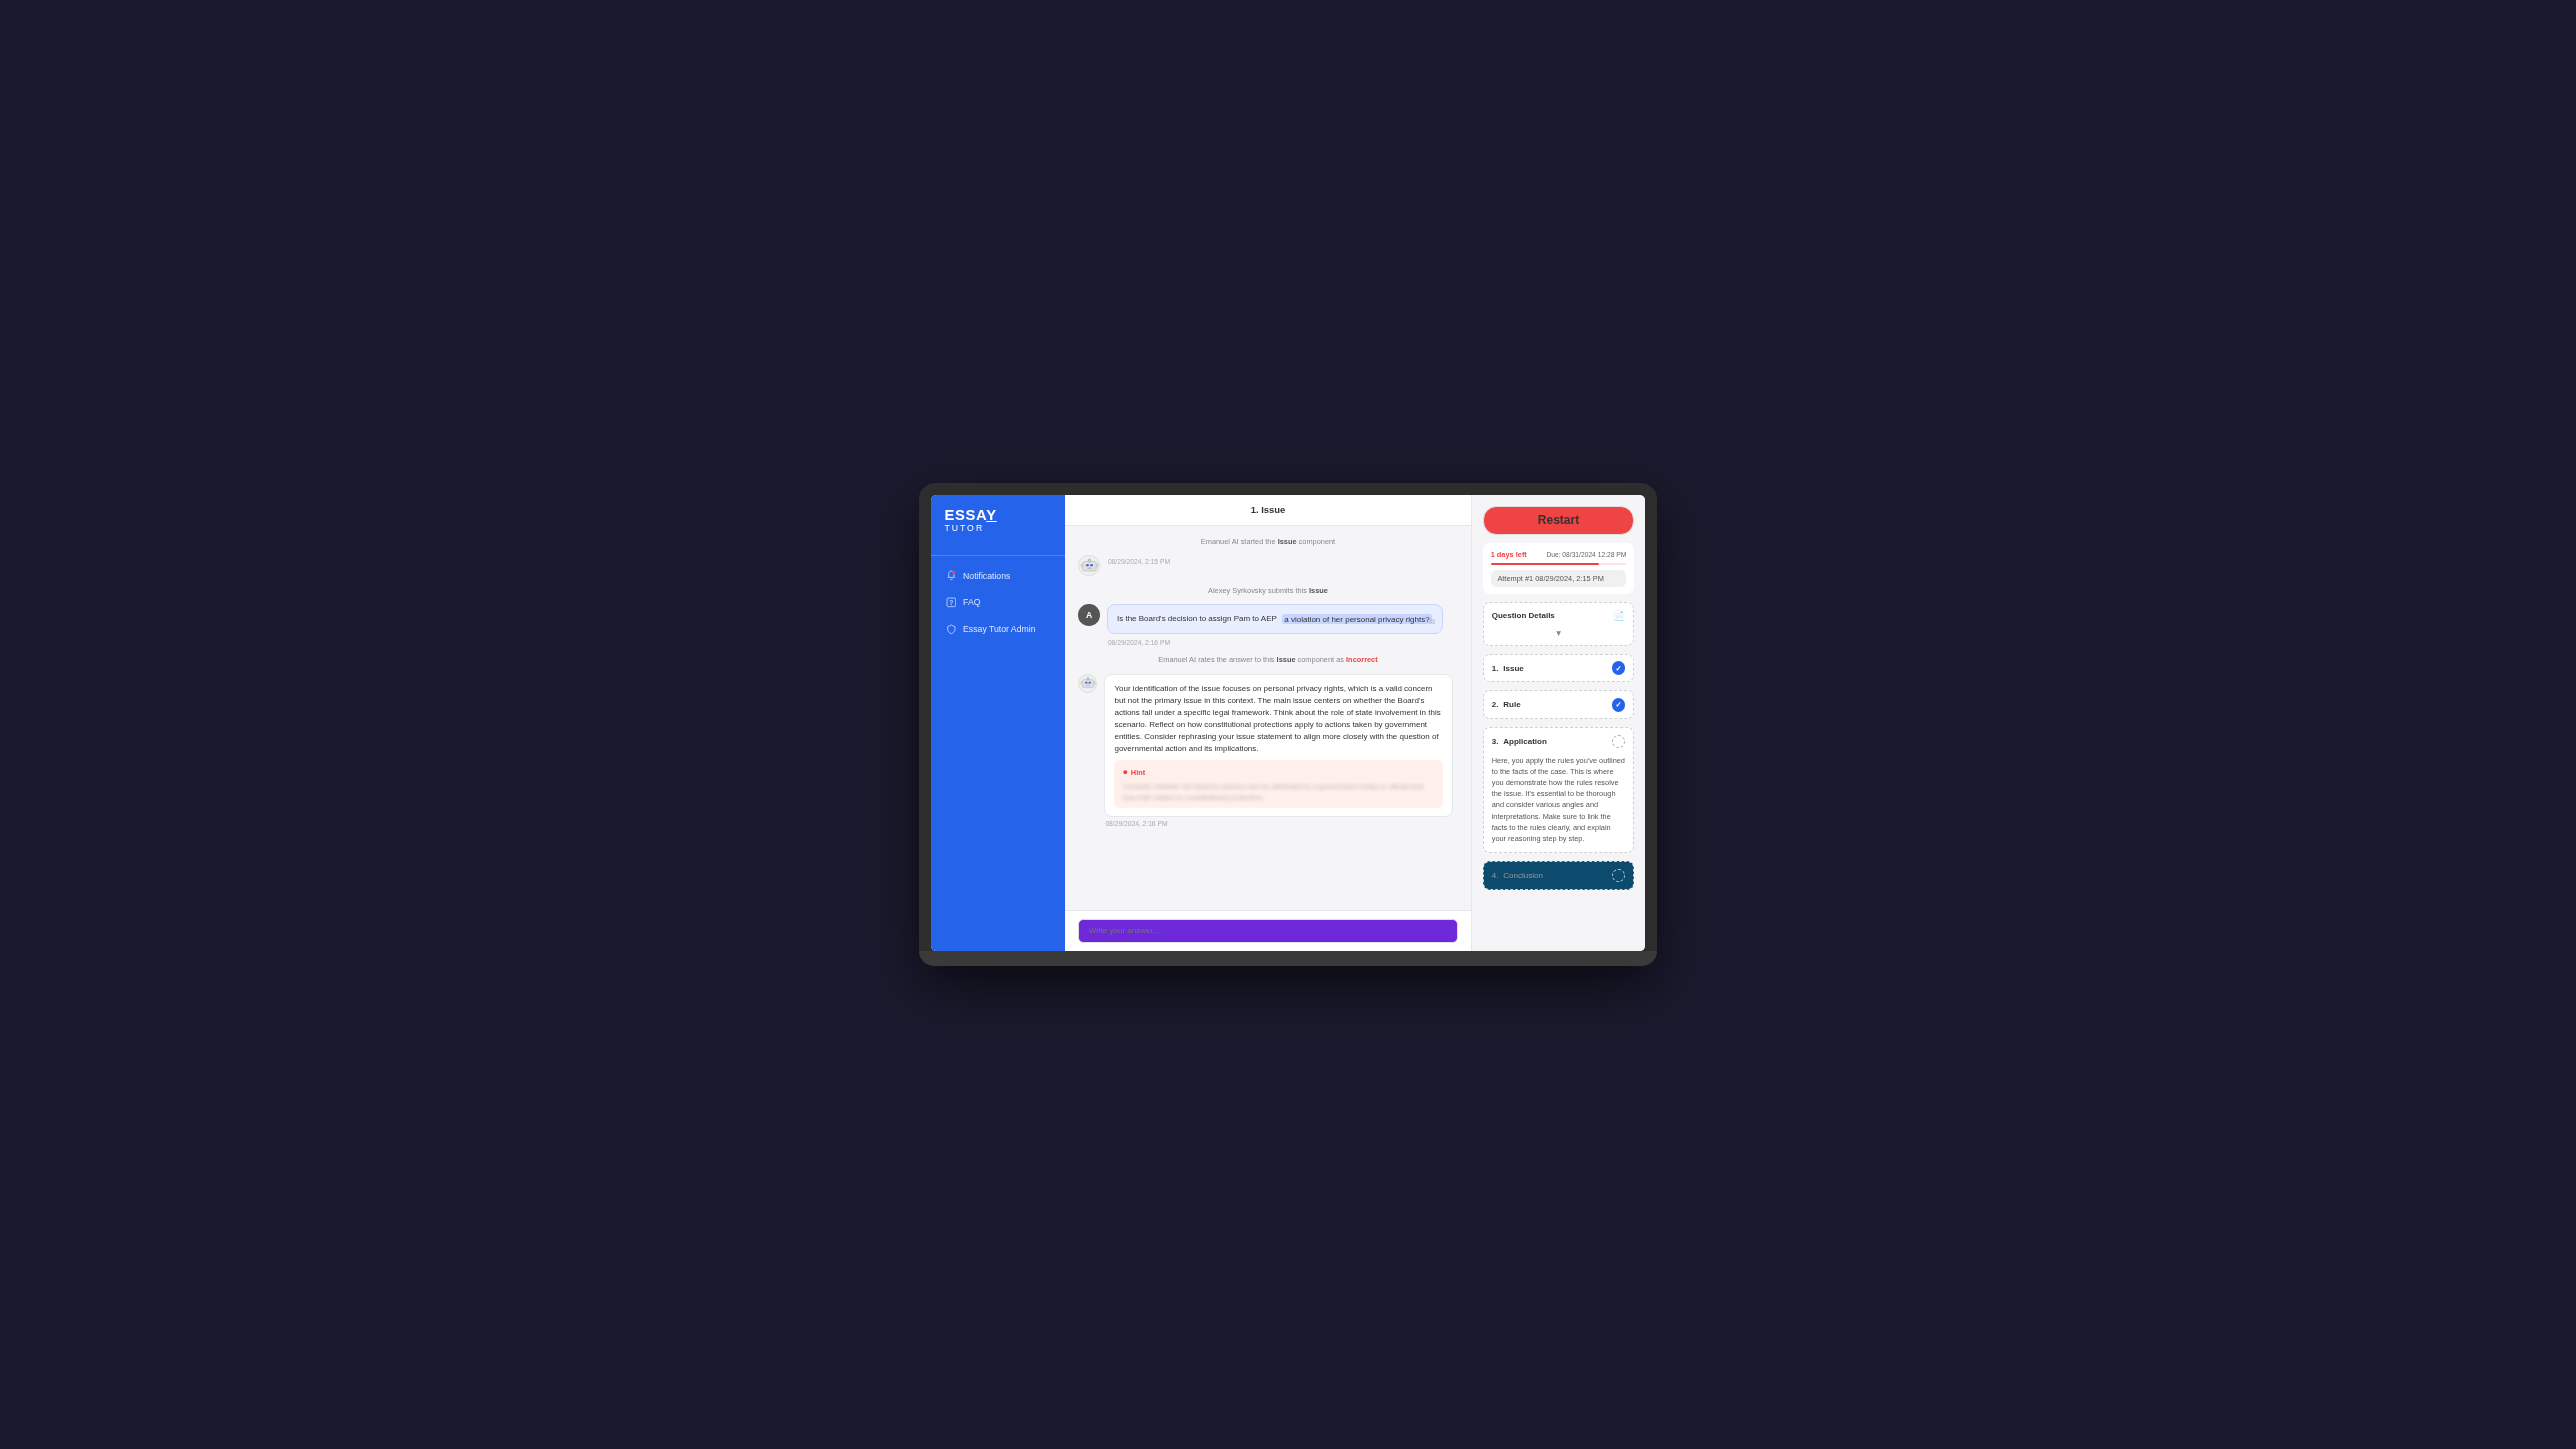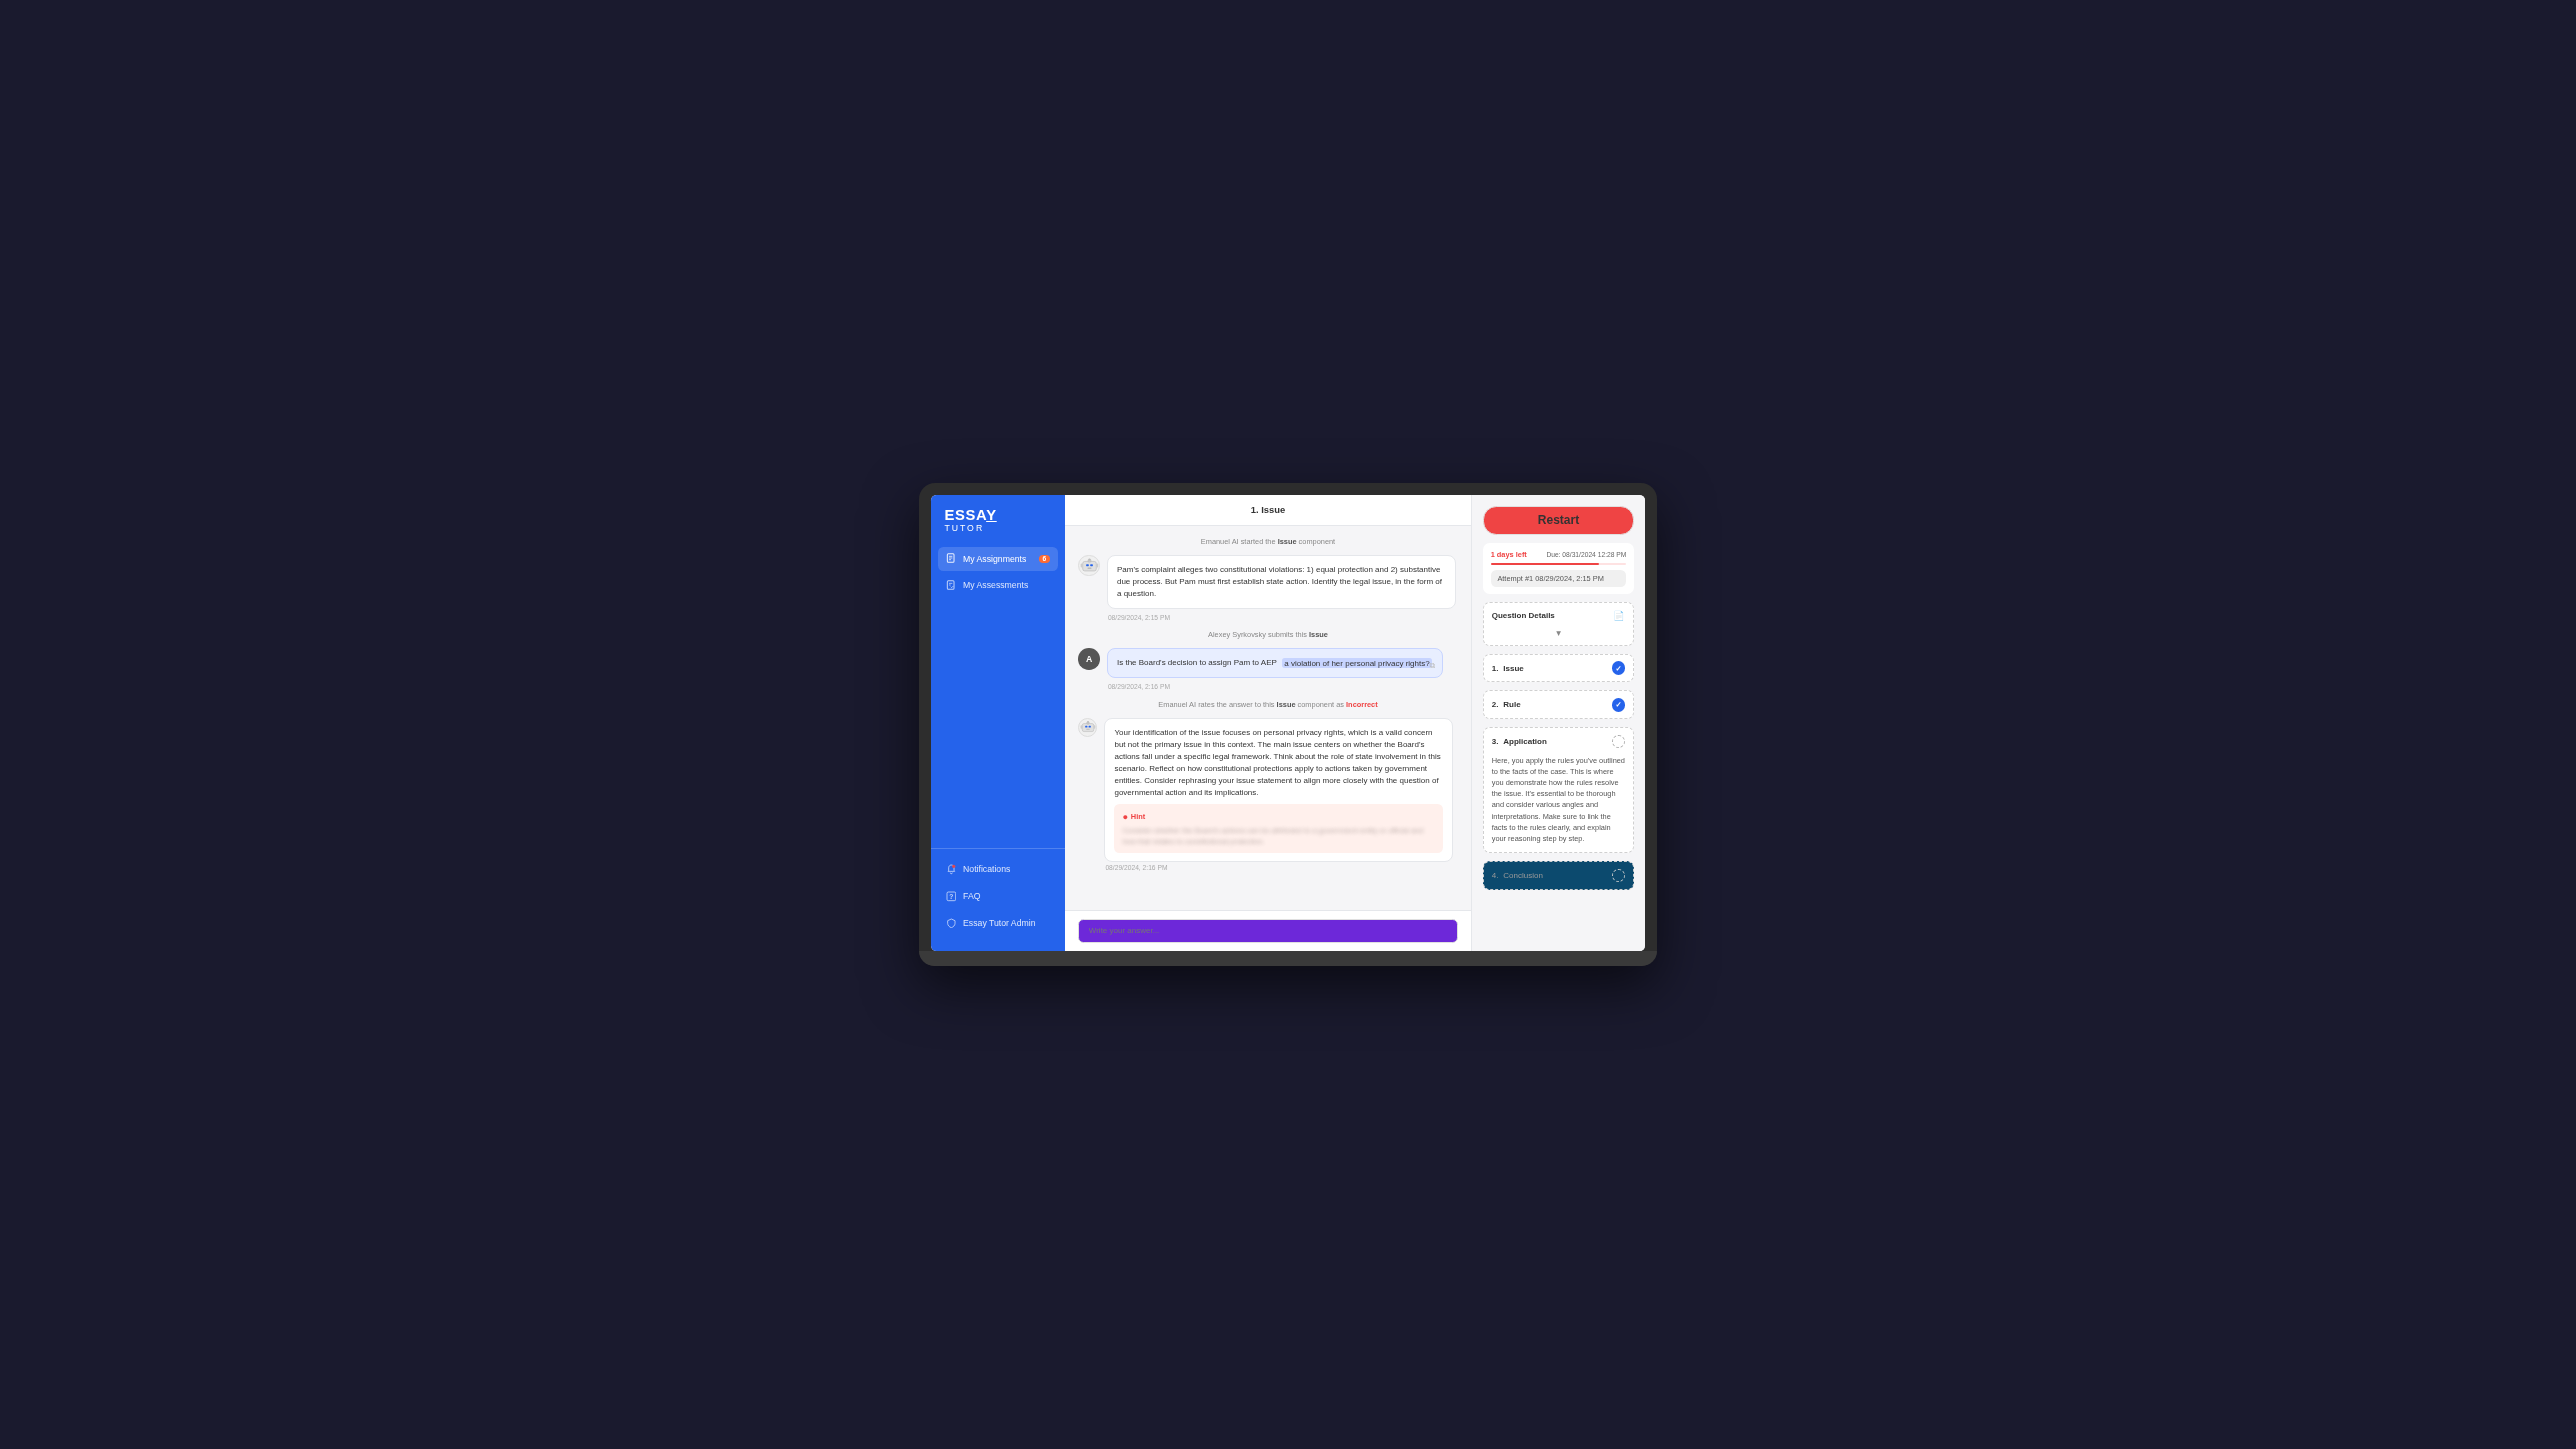--- a/index.html
+++ b/index.html
@@ -388,41 +388,20 @@
 
 <div class="laptop-outer">
   <div class="laptop-screen">
 
     <div class="sidebar">
       <div class="sidebar-logo">
         <div class="essay">
           ESSA<span style="text-decoration:underline;">Y</span>
         </div>
         <div class="tutor">TUTOR</div>
-      </div>
-      <div class="sidebar-nav">
-        <div class="nav-item active">
-          <svg class="nav-icon" viewBox="0 0 16 16" fill="none">
-            <rect x="2" y="1" width="10" height="13" rx="1.5" stroke="white" stroke-width="1.5" fill="none"></rect>
-            <line x1="4.5" y1="5" x2="9.5" y2="5" stroke="white" stroke-width="1.2"></line>
-            <line x1="4.5" y1="7.5" x2="9.5" y2="7.5" stroke="white" stroke-width="1.2"></line>
-            <line x1="4.5" y1="10" x2="7.5" y2="10" stroke="white" stroke-width="1.2"></line>
-          </svg>
-          <span>My Assignments</span>
-          <span class="nav-badge">6</span>
-        </div>
-        <div class="nav-item">
-          <svg class="nav-icon" viewBox="0 0 16 16" fill="none">
-            <rect x="2" y="1" width="10" height="13" rx="1.5" stroke="rgba(255,255,255,0.8)" stroke-width="1.5" fill="none"></rect>
-            <line x1="4.5" y1="5" x2="9.5" y2="5" stroke="rgba(255,255,255,0.8)" stroke-width="1.2"></line>
-            <line x1="4.5" y1="7.5" x2="7" y2="7.5" stroke="rgba(255,255,255,0.8)" stroke-width="1.2"></line>
-            <polyline points="7,10 8.5,11.5 11,9" stroke="rgba(255,255,255,0.8)" stroke-width="1.2" fill="none"></polyline>
-          </svg>
-          <span>My Assessments</span>
-        </div>
       </div>
       <div class="sidebar-bottom">
         <div class="nav-item">
           <svg class="nav-icon" viewBox="0 0 16 16" fill="none">
             <path d="M8 1.5C5.8 1.5 4 3.3 4 5.5v4l-1 1.5h10l-1-1.5v-4C12 3.3 10.2 1.5 8 1.5z" stroke="rgba(255,255,255,0.8)" stroke-width="1.3" fill="none"></path>
             <path d="M6.5 13a1.5 1.5 0 003 0" stroke="rgba(255,255,255,0.8)" stroke-width="1.3" fill="none"></path>
             <circle cx="11.5" cy="3.5" r="2.5" fill="#ef4444"></circle>
           </svg>
           <span>Notifications</span>
         </div>
@@ -459,23 +438,20 @@
               <rect x="9" y="12" width="4" height="3" rx="1" fill="#2563eb"></rect>
               <rect x="15" y="12" width="4" height="3" rx="1" fill="#2563eb"></rect>
               <rect x="11" y="17" width="6" height="2" rx="1" fill="#bbb"></rect>
               <rect x="12" y="5" width="4" height="4" rx="1" fill="#ccc" stroke="#bbb" stroke-width="1"></rect>
               <circle cx="14" cy="5" r="1.5" fill="#bbb"></circle>
               <rect x="1" y="11" width="3" height="6" rx="1.5" fill="#ccc"></rect>
               <rect x="24" y="11" width="3" height="6" rx="1.5" fill="#ccc"></rect>
             </svg>
           </div>
           <div style="display:flex;flex-direction:column;gap:2px;">
-            <div class="message-bubble">
-              <span>Pam's complaint alleges two constitutional violations: 1) equal protection and 2) substantive due process. But Pam must first establish state action. Identify the legal issue, in the form of a question.</span>
-            </div>
             <div class="timestamp">08/29/2024, 2:15 PM</div>
           </div>
         </div>
 
         <div class="system-msg">
           <span>Alexey Syrkovsky submits this <strong>Issue</strong></span>
         </div>
 
         <div class="message-row user">
           <div class="avatar" style="background:#555;font-size:8.7px;font-weight:700;color:white;">A</div>

